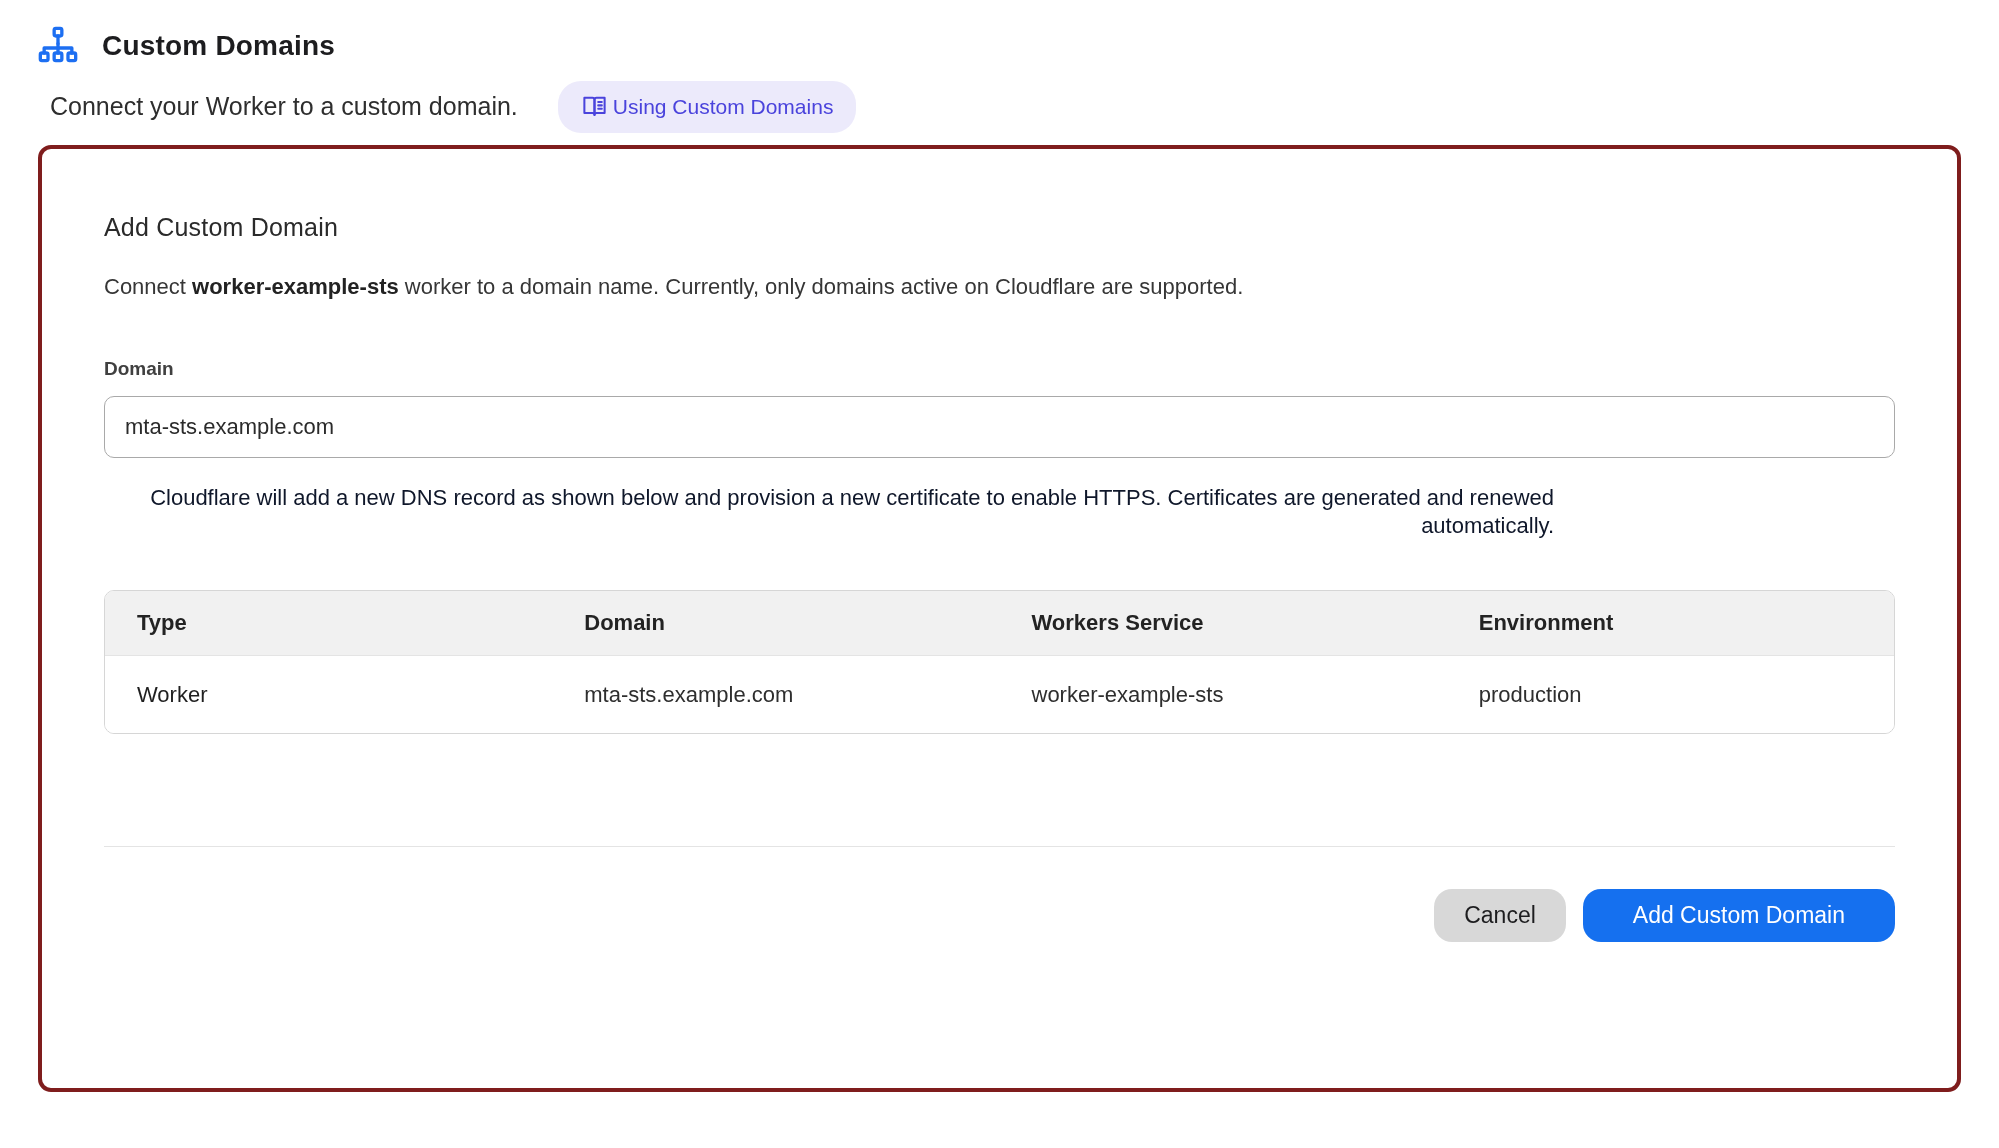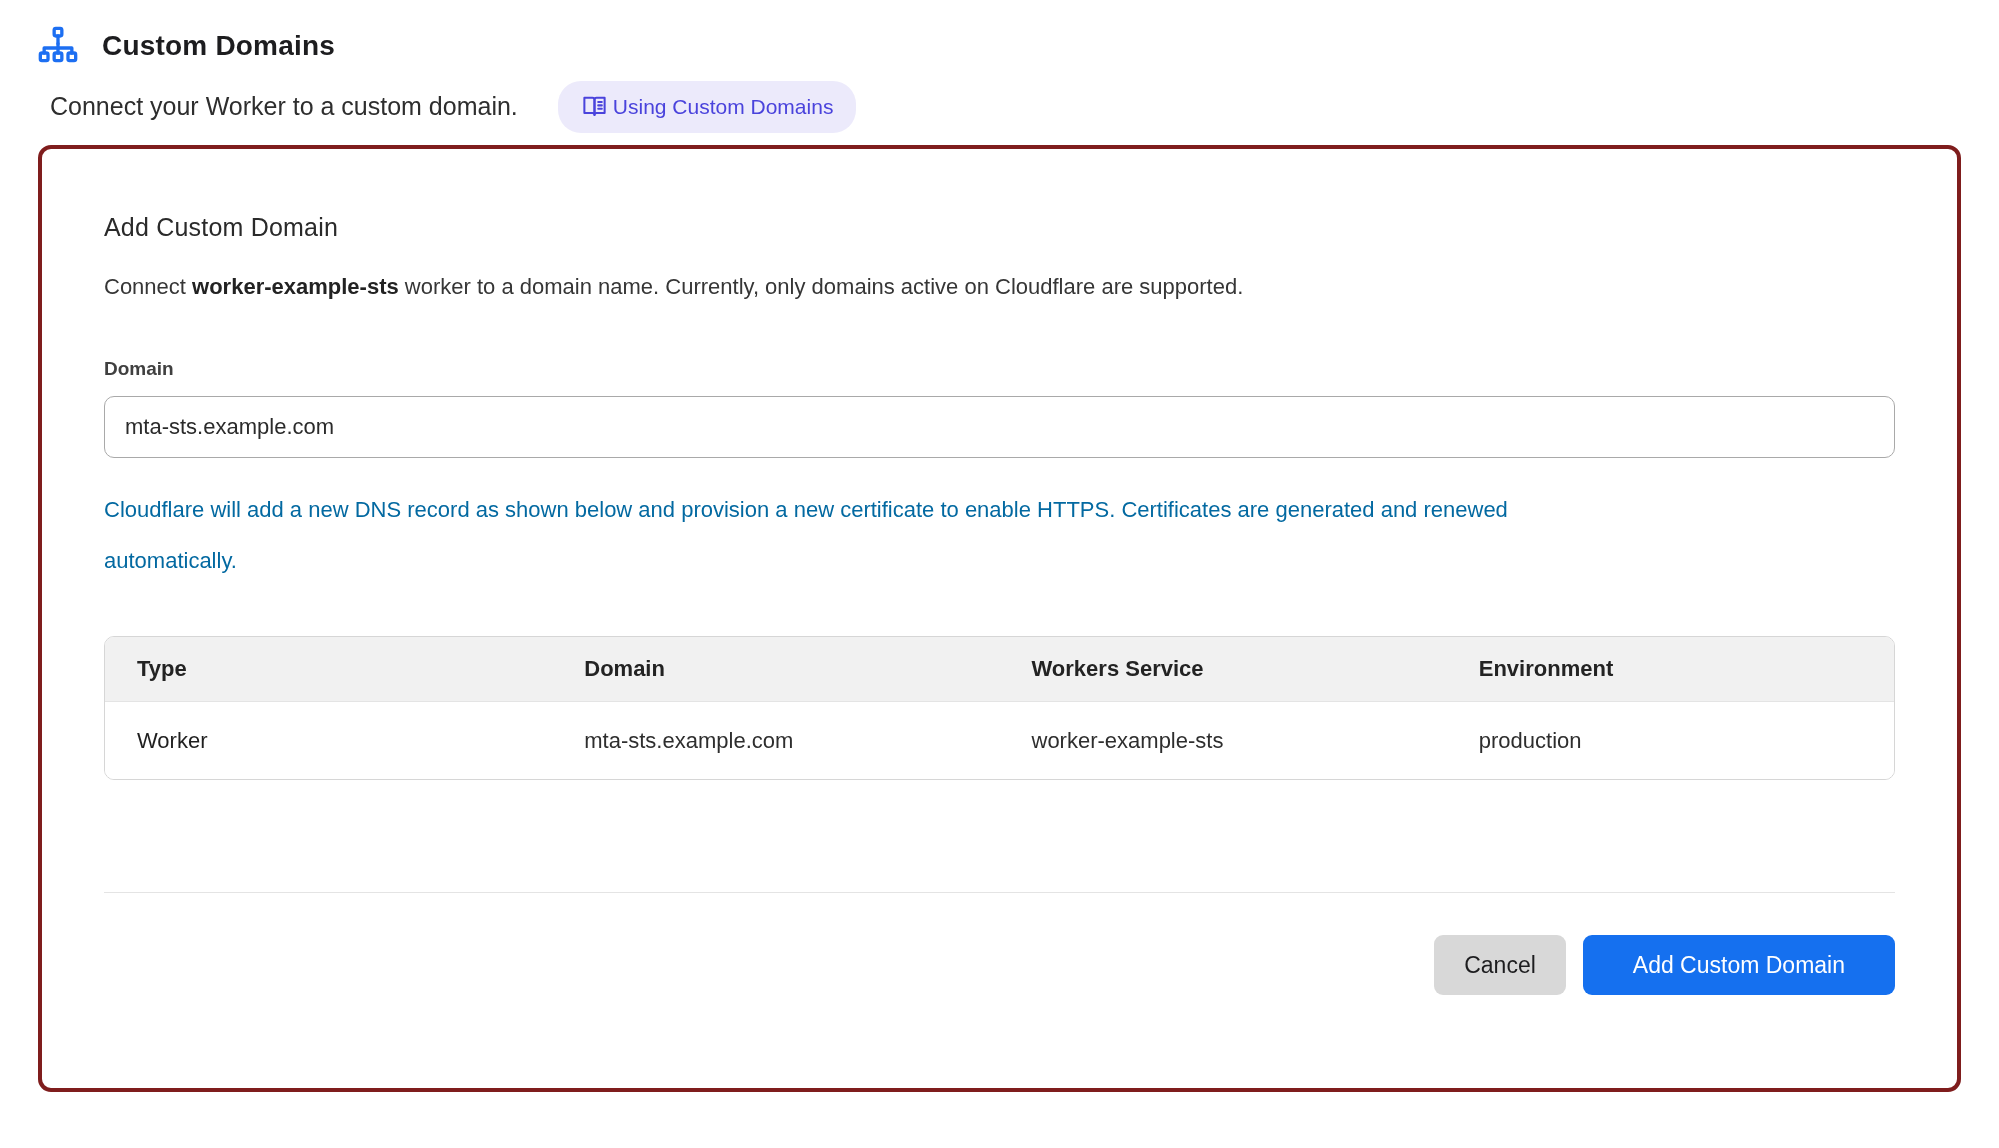--- a/index.html
+++ b/index.html
@@ -58,22 +58,22 @@
     border: 1px solid #A9A9A9; border-radius: 10px;
     padding: 0 20px; font-size: 22px; color: #2b2b2b;
     font-family: "Liberation Sans", sans-serif; background: #fff;
     outline: none;
   }
 
   .card h3 {
     margin: 44px 0 0 0; font-size: 25px; font-weight: 500; color: #2a2a2a;
   }
   .preview-desc {
-    margin: 26px 0 0 0; font-size: 22px; color: #0369a1;
-    line-height: 51px; max-width: 1450px;
+    margin: 26px 0 0 0; font-size: 22px; color: #0f172a;
+    line-height: 28px; max-width: 1450px; text-align: right;
   }
 
   
   .dns-table {
     margin-top: 50px;
     border: 1px solid #D6D6D6; border-radius: 10px;
     overflow: hidden;
   }
   .thead, .trow {
     display: grid;
@@ -86,21 +86,21 @@
   }
   .th { font-size: 22px; font-weight: 600; color: #232323; padding-left: 32px; }
   .trow { height: 77px; background: #ffffff; }
   .td { font-size: 22px; color: #2e2e2e; padding-left: 32px; }
   .td-type { font-weight: 400; color: #1f1f1f; }
 
   
   .divider { margin: 112px 0 0 0; border: none; border-top: 1px solid #E4E4E4; height: 0; }
   .actions { display: flex; justify-content: flex-end; align-items: center; gap: 17px; margin-top: 42px; }
   .btn {
-    height: 60px; border: none; border-radius: 9px;
+    height: 53px; border: none; border-radius: 18px;
     font-size: 23px; font-family: "Liberation Sans", sans-serif;
     cursor: pointer; white-space: nowrap;
   }
   .btn-cancel { background: #D8D8D8; color: #1d1d1f; padding: 0 30px; }
   .btn-primary { background: #1570EF; color: #ffffff; padding: 0 50px; }
 </style>
 </head>
 <body>
 
 <div class="page">

